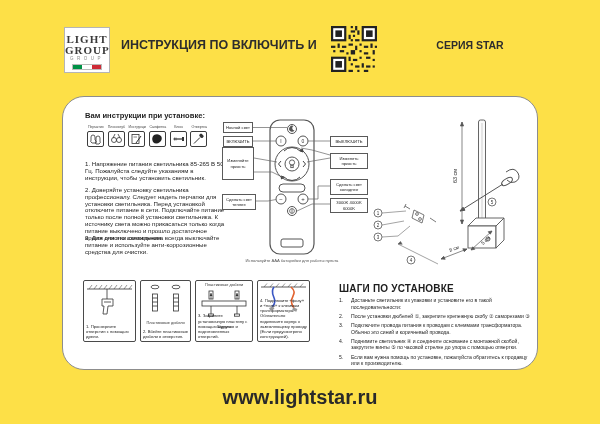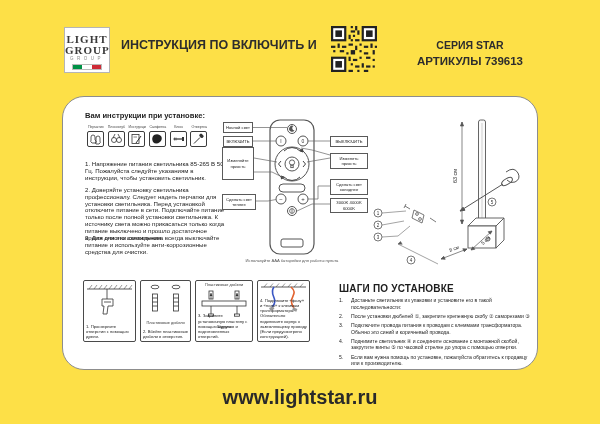--- a/index.html
+++ b/index.html
@@ -133,21 +133,20 @@
         <rect x="16" y="18" width="2" height="1"></rect>
       <rect x="19" y="18" width="1" height="1"></rect>
         <rect x="8" y="20" width="2" height="1"></rect>
         <rect x="12" y="20" width="1" height="1"></rect>
       <rect x="15" y="20" width="2" height="1"></rect>
     </g>
   </svg>
 
   <div class="series-block">
     <div class="series">СЕРИЯ STAR</div>
-    <div class="articles">АРТИКУЛЫ 739613</div>
   </div>
 
   <div class="panel"></div>
 
   <svg class="art" viewBox="0 0 600 424">
 
     <g stroke="#555" fill="none" stroke-width="1">
       <rect x="270" y="120" width="44" height="134" rx="10" stroke-width="1.2"></rect>
       <circle cx="292" cy="129" r="4.5"></circle>
       <circle cx="281" cy="141" r="5"></circle>

